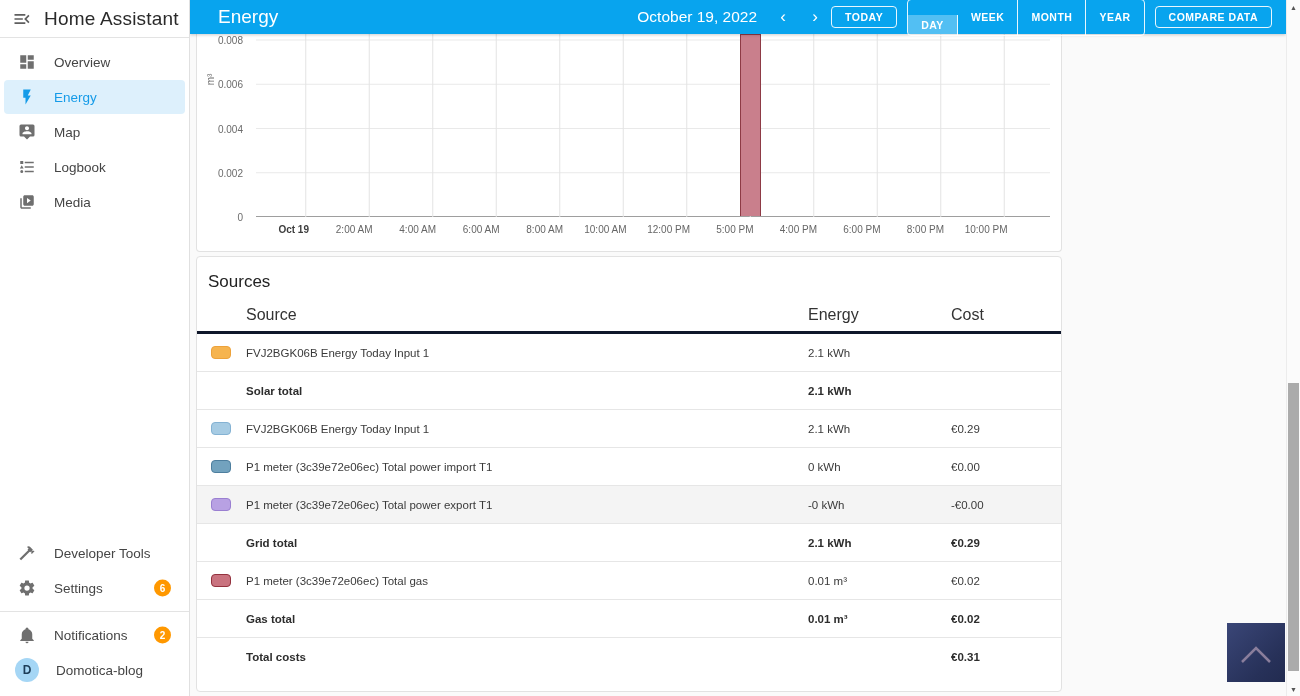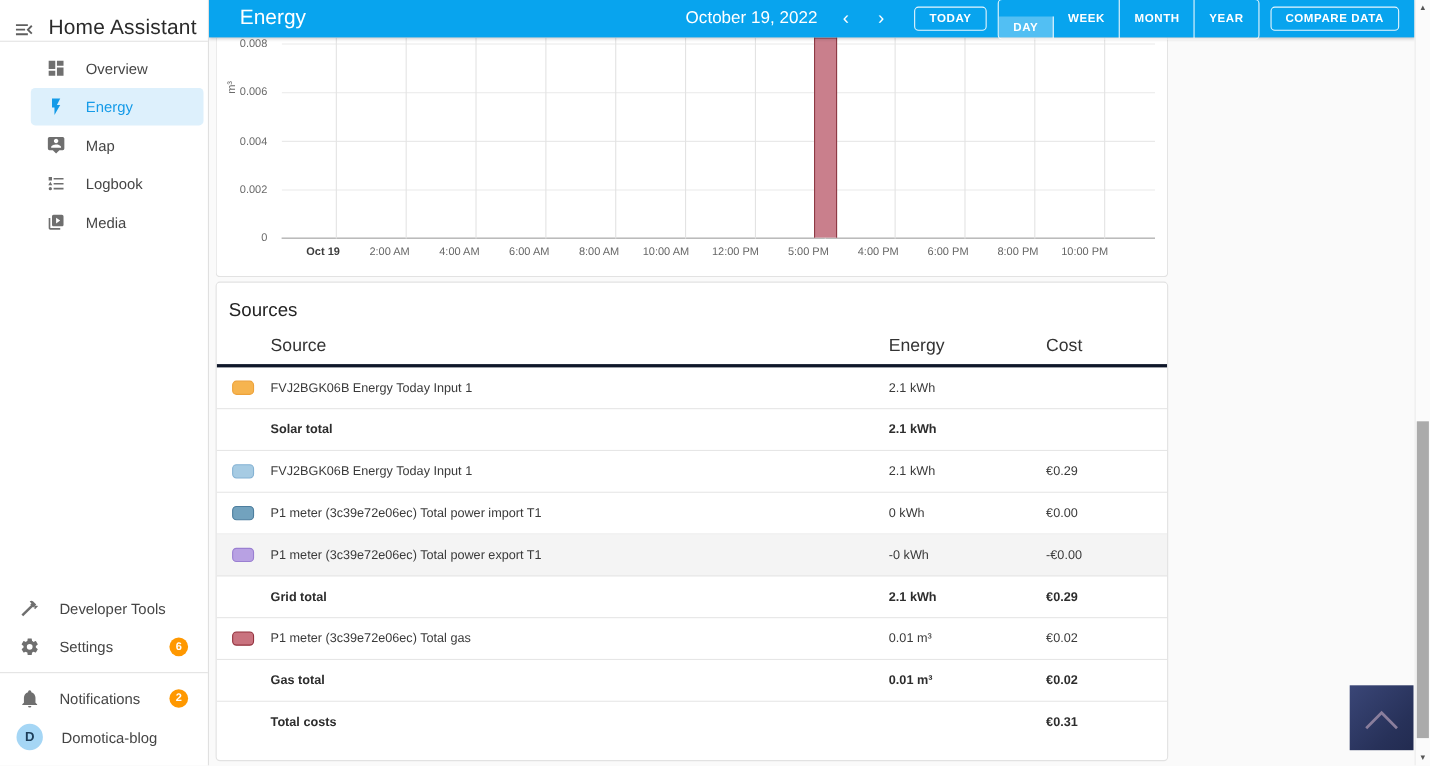--- a/index.html
+++ b/index.html
@@ -1,45 +1,45 @@
 <!DOCTYPE html>
 <html><head>
 <meta charset="utf-8">
 <style>
   * { margin:0; padding:0; box-sizing:border-box; }
   html,body { width:1300px; height:696px; overflow:hidden; }
   body { font-family:"Liberation Sans", sans-serif; background:#fafafa; position:relative; color:#212121; }
 
   
   .sidebar { position:absolute; left:0; top:0; width:190px; height:696px; background:#fff; border-right:1px solid #e0e0e0; z-index:5; }
-  .sidebar-header { height:38px; display:flex; align-items:flex-end; border-bottom:1px solid #e3e3e3; }
+  .sidebar-header { height:38px; display:flex; align-items:center; border-bottom:1px solid #e3e3e3; }
   .menu-btn { width:44px; display:flex; justify-content:center; align-items:center; cursor:pointer; }
   .sidebar-title { font-size:19px; color:#2a2a2a; letter-spacing:.2px; }
-  .nav { padding-top:6px;padding-left:24px; }
+  .nav { padding-top:6px; }
   .nav-item { height:34px; margin:1px 4px; display:flex; align-items:center; border-radius:4px; cursor:pointer; position:relative; }
   .nav-item .ic { width:30px; margin-left:8px; display:flex; justify-content:center; }
   .nav-item .lbl { font-size:13.5px; color:#454545; margin-left:12px; }
   .nav-item.active { background:#ddf0fc; }
   .nav-item.active .lbl { color:#159be8; }
   .nav-item svg { fill:#6f6f6f; }
   .nav-item.active svg { fill:#159be8; }
   .sidebar-bottom { position:absolute; left:0; bottom:8px; width:100%; }
   .side-divider { height:1px; background:#e3e3e3; margin:6px 0 6px 0; }
   .badge { position:absolute; right:14px; top:50%; transform:translateY(-50%); width:17px; height:17px; border-radius:50%; background:#ff9800; color:#fff; font-size:10px; font-weight:700; display:flex; align-items:center; justify-content:center; }
   .avatar { width:24px; height:24px; border-radius:50%; background:#a5d6f5; color:#1d3d58; font-size:12px; font-weight:700; display:flex; align-items:center; justify-content:center; margin-left:11px; }
   .profile .lbl { margin-left:17px; }
 
   
   .appbar { position:absolute; left:190px; top:0; width:1096px; height:34px; background:#08a4ee; display:flex; align-items:center; color:#fff; z-index:4; box-shadow:0 1px 3px rgba(0,0,0,.2); }
   .appbar-title { font-size:19px; margin-left:28px; }
   .appbar-right { margin-left:auto; display:flex; align-items:center; margin-right:14px; }
   .date-label { font-size:15.5px; margin-right:10px; }
   .chev { width:32px; height:24px; display:flex; align-items:center; justify-content:center; font-size:17px; cursor:pointer; }
   .hbtn { border:1px solid rgba(255,255,255,.9); border-radius:4px; background:transparent; color:#fff; font-family:inherit; font-size:10.5px; font-weight:700; letter-spacing:.5px; padding:4px 13px; cursor:pointer; white-space:nowrap; }
-  .hbtn.today { margin-left:14px; }
+  .hbtn.today { margin-left:0; }
   .btn-group { display:flex; margin-left:10px; border:1px solid rgba(255,255,255,.9); border-radius:4px; overflow:hidden; }
   .btn-group .hbtn { border:none; border-right:1px solid rgba(255,255,255,.9); border-radius:0; }
   .btn-group .hbtn:last-child { border-right:none; }
   .btn-group .hbtn.active { background:rgba(255,255,255,.3);margin-top:15px; }
   .hbtn.compare { margin-left:10px; }
 
   
   .content { position:absolute; left:190px; top:34px; width:1096px; height:662px; background:#fafafa; }
   .card { position:absolute; left:6px; background:#fff; border:1px solid #e2e2e2; }
   .chart-card { top:0; width:866px; height:218px; border-top:none; border-radius:0 0 4px 4px; overflow:hidden; }

